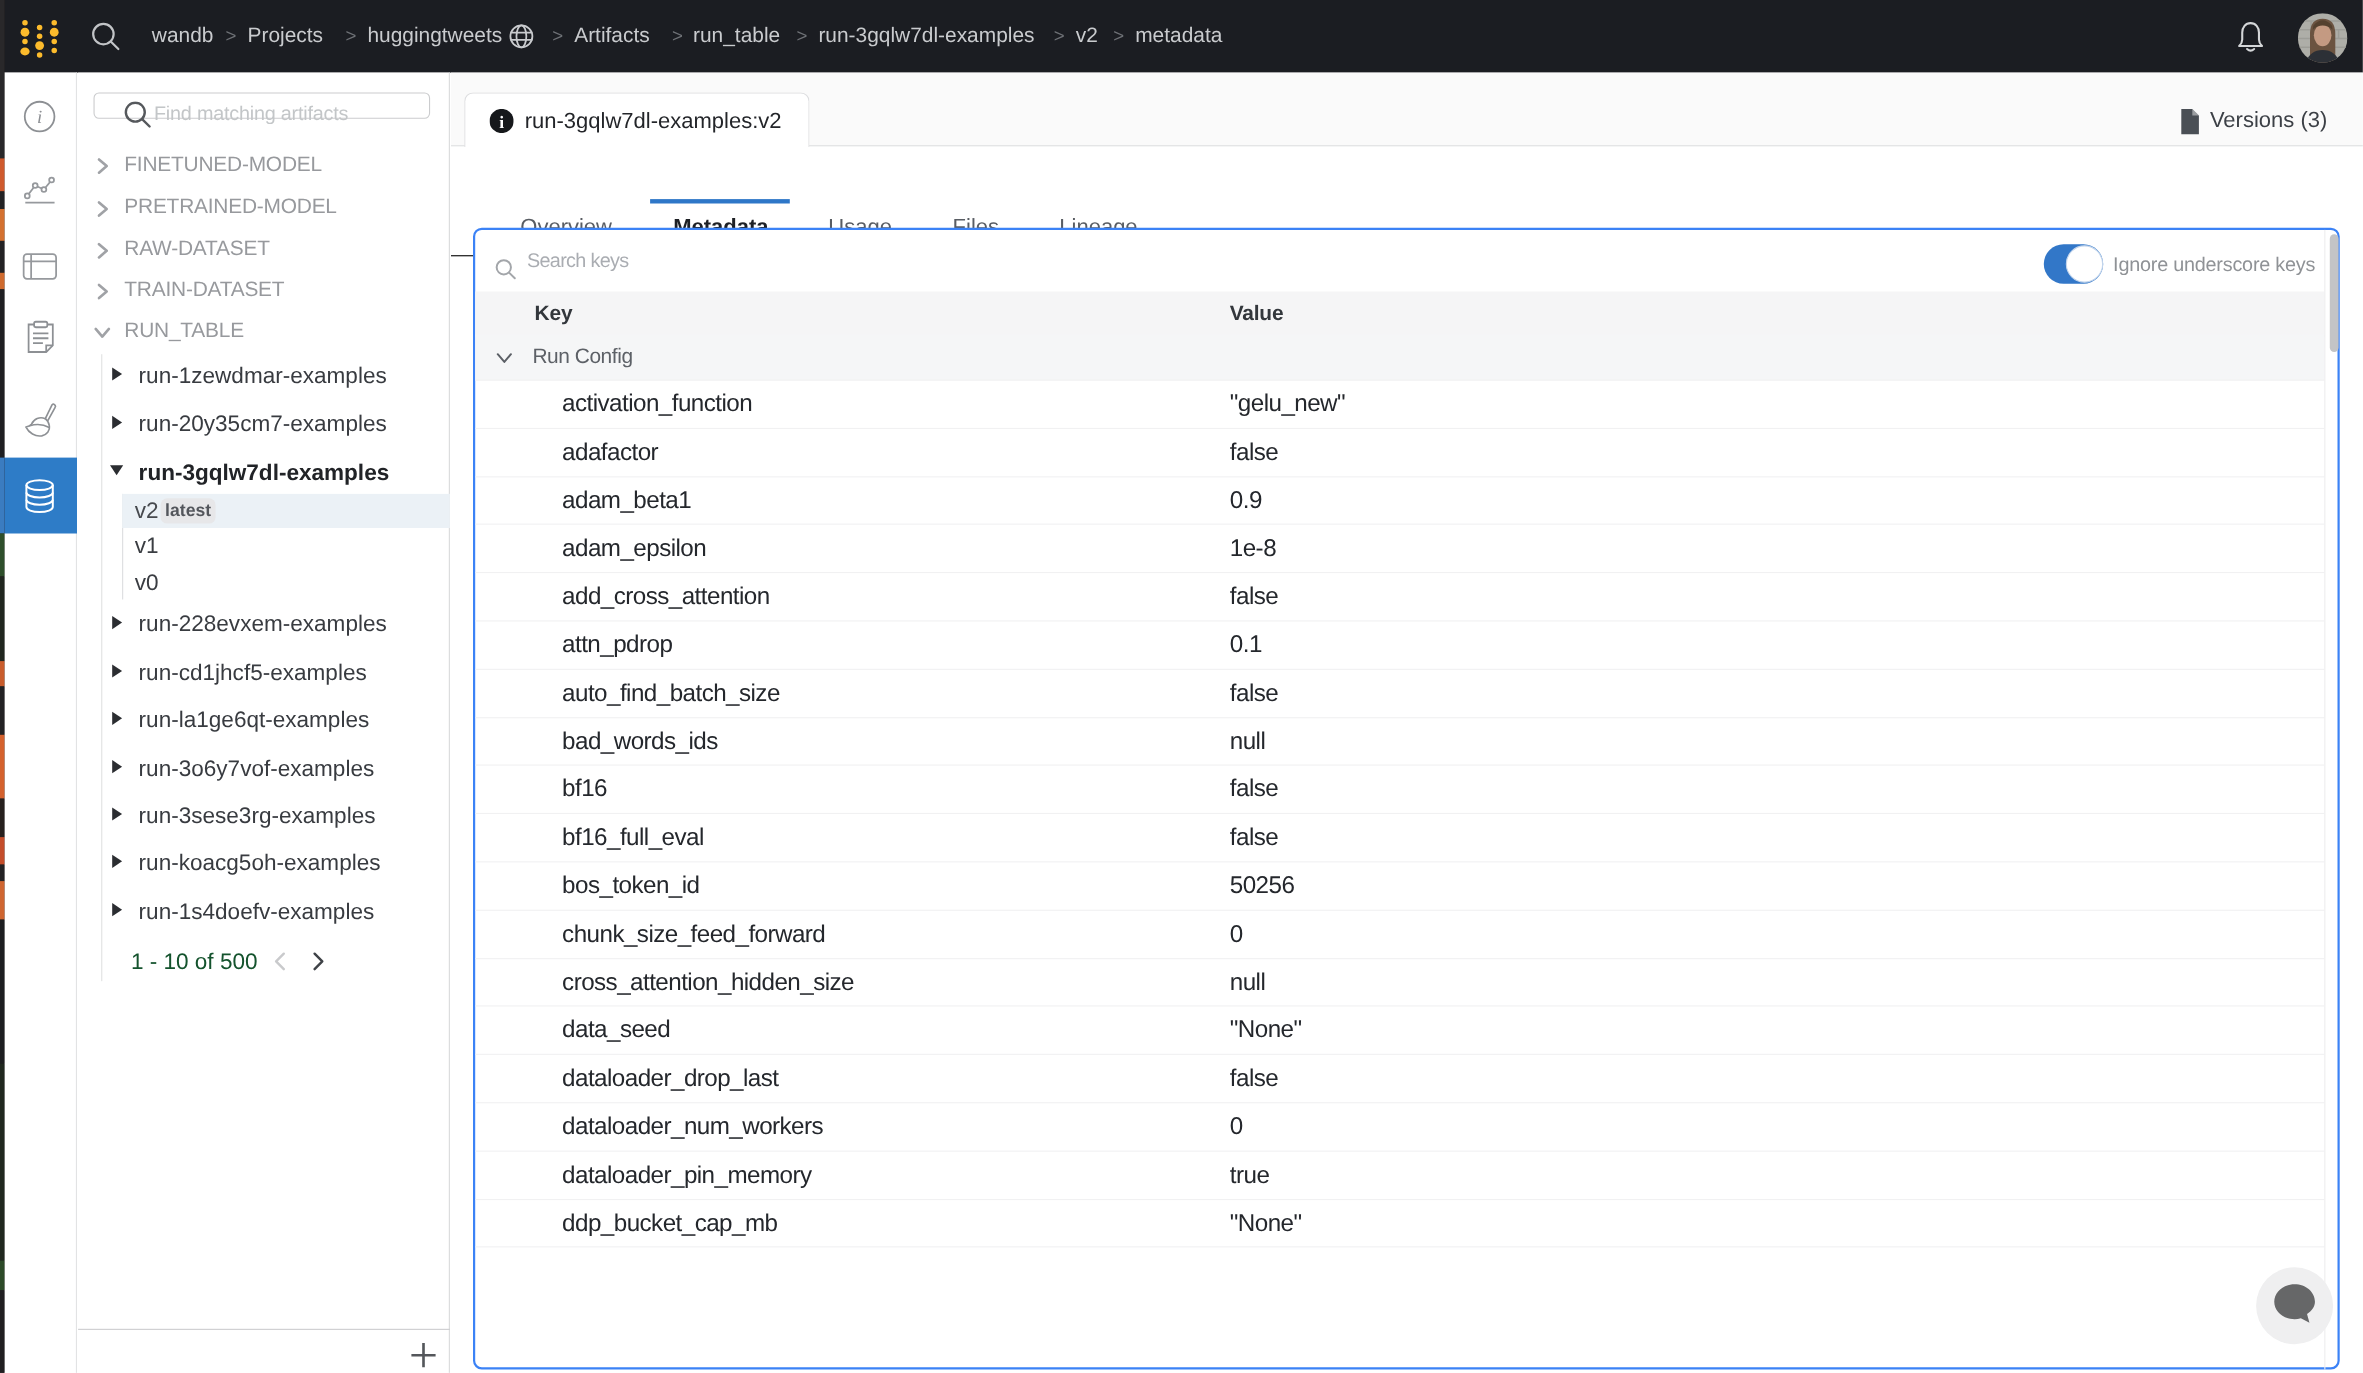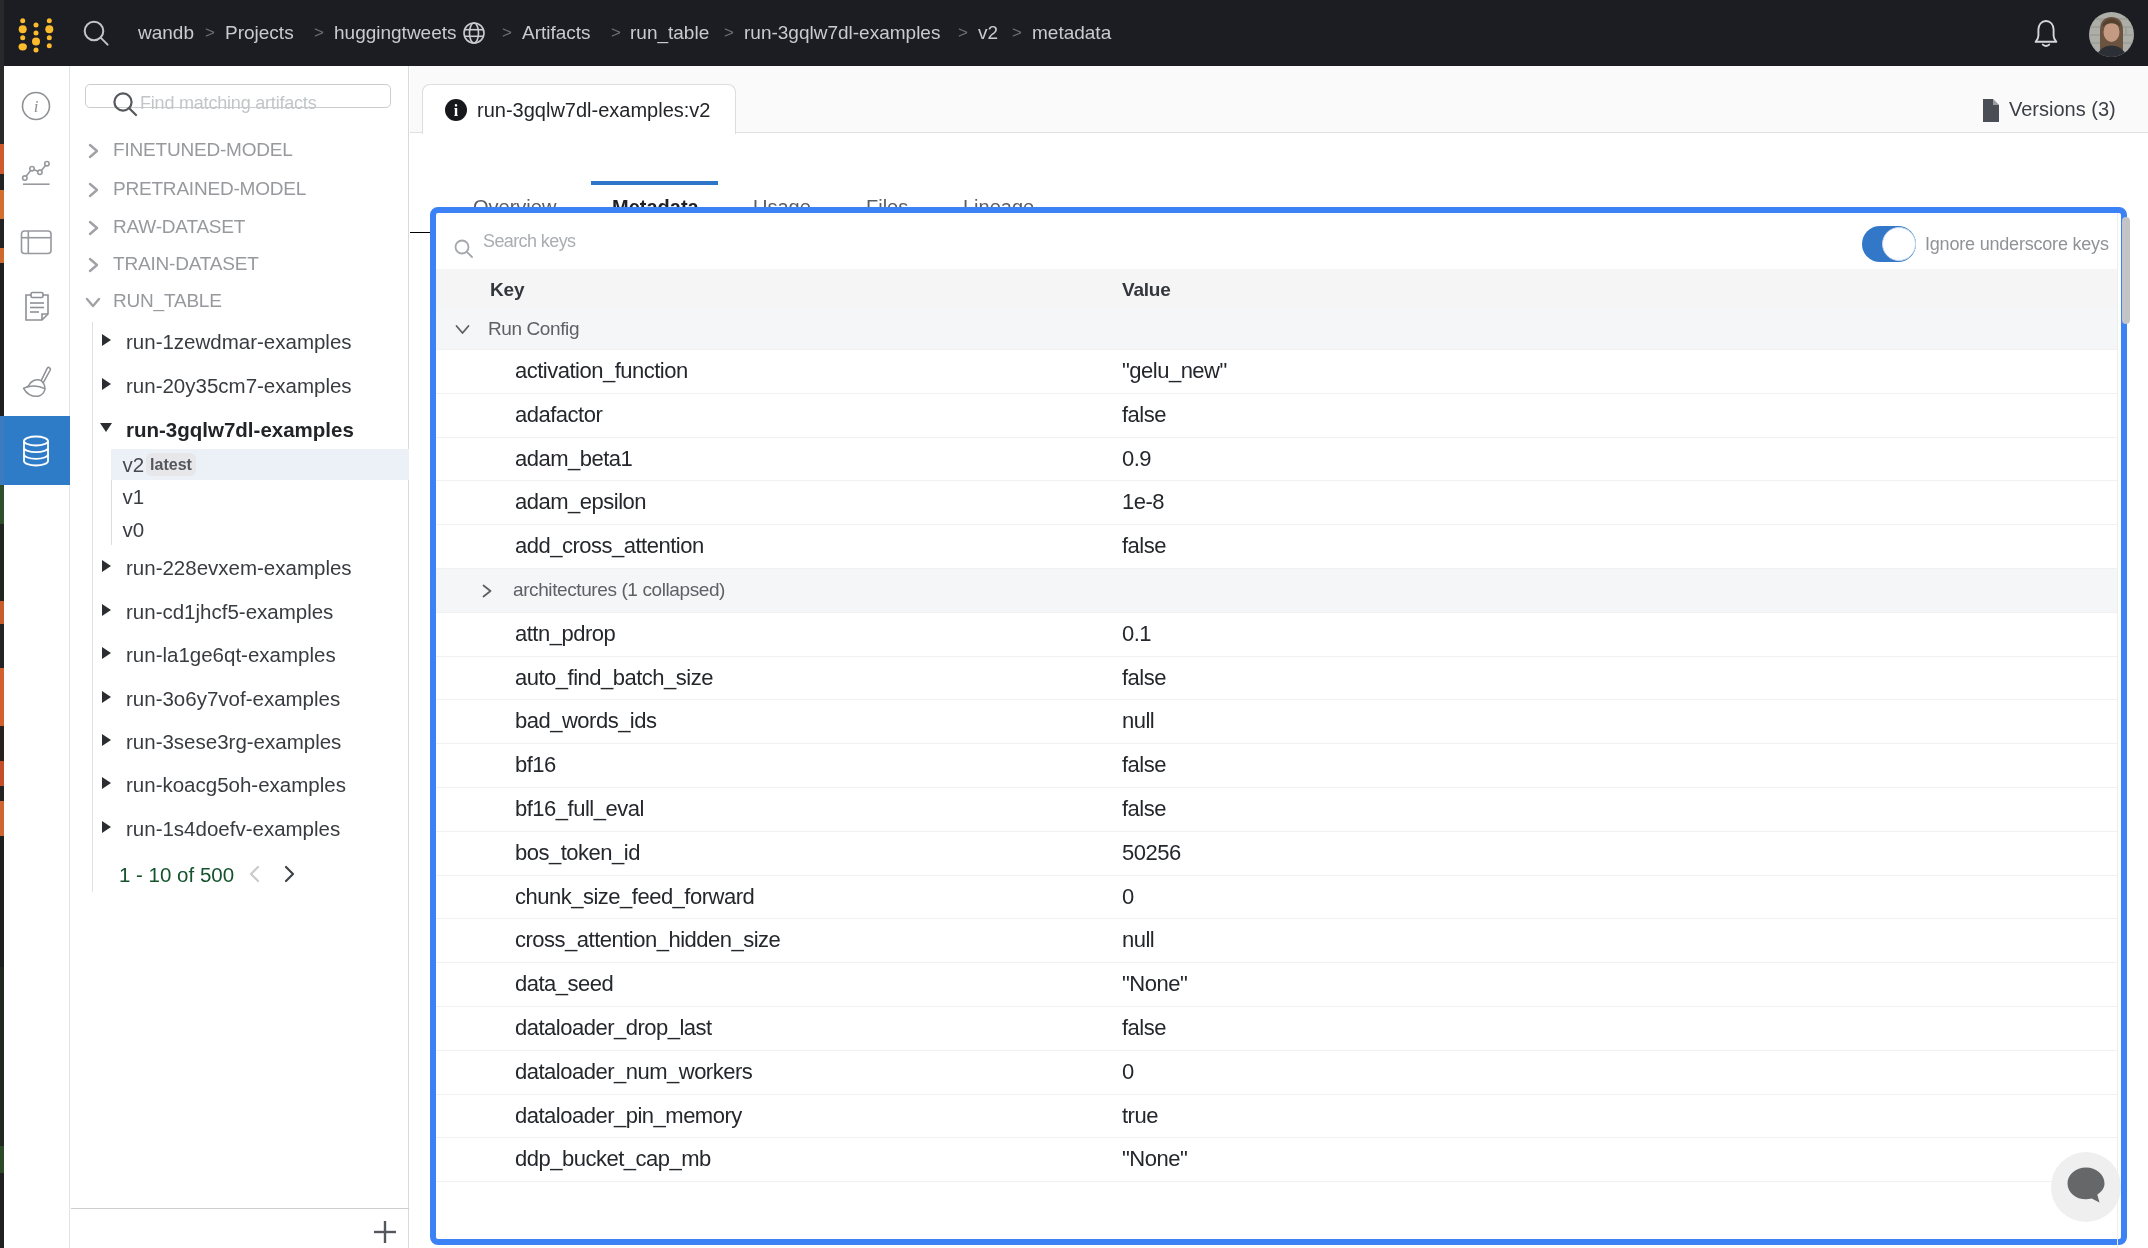--- a/index.html
+++ b/index.html
@@ -29,21 +29,21 @@
 .tri { position:absolute; width:0; height:0; }
 
 
 #graystrip { position:absolute; left:410px; top:66px; width:1738px; height:67px; background:#fafafa; border-bottom:1px solid #dfe0e2; }
 #tab { position:absolute; left:422px; top:84px; width:314px; height:50px; background:#fff; border:1px solid #dcdddf; border-bottom:none; border-radius:8px 8px 0 0; z-index:5; }
 #tabsrow { position:absolute; left:410px; top:134px; width:1440px; height:51px; background:#fff; border-bottom:1px solid #000000;margin-top:48px; }
 .navtab { position:absolute; top:0; height:50px; line-height:50px; font-size:20px; color:#595d63; white-space:nowrap; }
 #underline { position:absolute; left:591px; top:181px; width:127px; height:4px; background:#2e77c8; z-index:6; }
 
 
-#card { position:absolute; left:430px; top:207px; width:1697px; height:1038px; background:#fff; border:6px solid #3b82f6; border-radius:8px; }
+#card { position:absolute; left:430px; top:207px; width:1697px; height:1038px; background:#fff; border:2px solid #3b82f6; border-radius:8px; }
 #thead { position:absolute; left:0; top:56px; width:1681px; height:41px; background:#f5f5f6; border-bottom:1px solid #e9eaeb; }
 #rows { position:absolute; left:0; top:95px; width:1681px; }
 .row { position:relative; width:1681px; height:43.8px; border-bottom:1px solid #f1f1f2; }
 .grow { background:#f5f6f7; }
 .rc { height:42px; }
 .k { position:absolute; left:79px; top:0; height:42.8px; line-height:42.8px; font-size:22px; letter-spacing:-0.5px; color:#24272c; }
 .v { position:absolute; left:686px; top:0; height:42.8px; line-height:42.8px; font-size:22px; letter-spacing:-0.5px; color:#24272c; }
 .g { position:absolute; top:0; height:42.8px; line-height:42.8px; font-size:19px; letter-spacing:-0.4px; color:#5d6167; }
 svg { display:block; }
 </style>
@@ -340,26 +340,20 @@
         <span class="v">0.9</span>
       </div>
     <div class="row">
         <span class="k">adam_epsilon</span>
         <span class="v">1e-8</span>
       </div>
     <div class="row">
         <span class="k">add_cross_attention</span>
         <span class="v">false</span>
       </div>
-    <div class="row grow">
-      <svg class="abs" style="left:44px;top:14px" width="14" height="16" viewBox="0 0 14 16">
-          <path d="M3.5 2.5 L10.5 8 L3.5 13.5" fill="none" stroke="#5c6066" stroke-width="1.8" stroke-linecap="round" stroke-linejoin="round"></path>
-        </svg>
-      <span class="g" style="left:77px">architectures (1 collapsed)</span>
-    </div>
     <div class="row">
         <span class="k">attn_pdrop</span>
         <span class="v">0.1</span>
       </div>
     <div class="row">
         <span class="k">auto_find_batch_size</span>
         <span class="v">false</span>
       </div>
     <div class="row">
         <span class="k">bad_words_ids</span>

